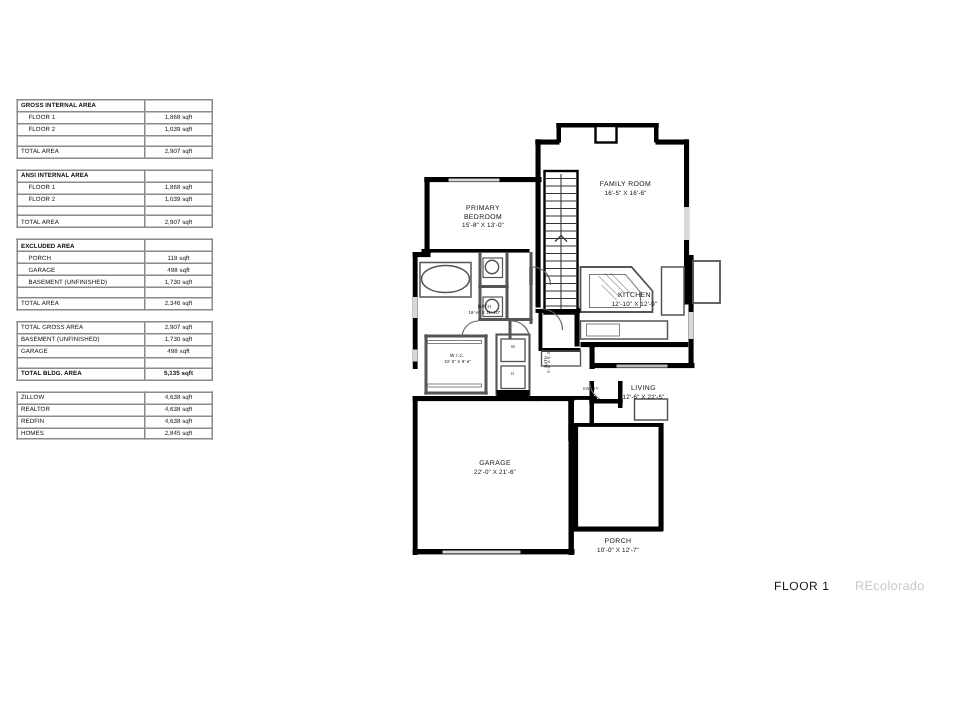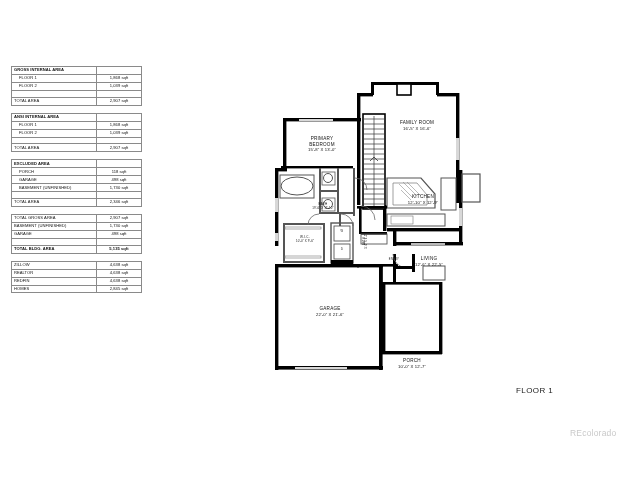--- a/index.html
+++ b/index.html
@@ -87,21 +87,21 @@
     position: absolute;
     left: 516px;
     top: 386px;
     font-size: 8px;
     letter-spacing: 0.4px;
     color: #1a1a1a;
   }
   #watermark {
     position: absolute;
     left: 570px;
-    top: 428px;
+    top: 385px;
     font-size: 8.5px;
     letter-spacing: 0.2px;
     color: #c9c9c9;
   }
 </style>
 </head>
 <body>
 
 <div id="area-tables">
 

